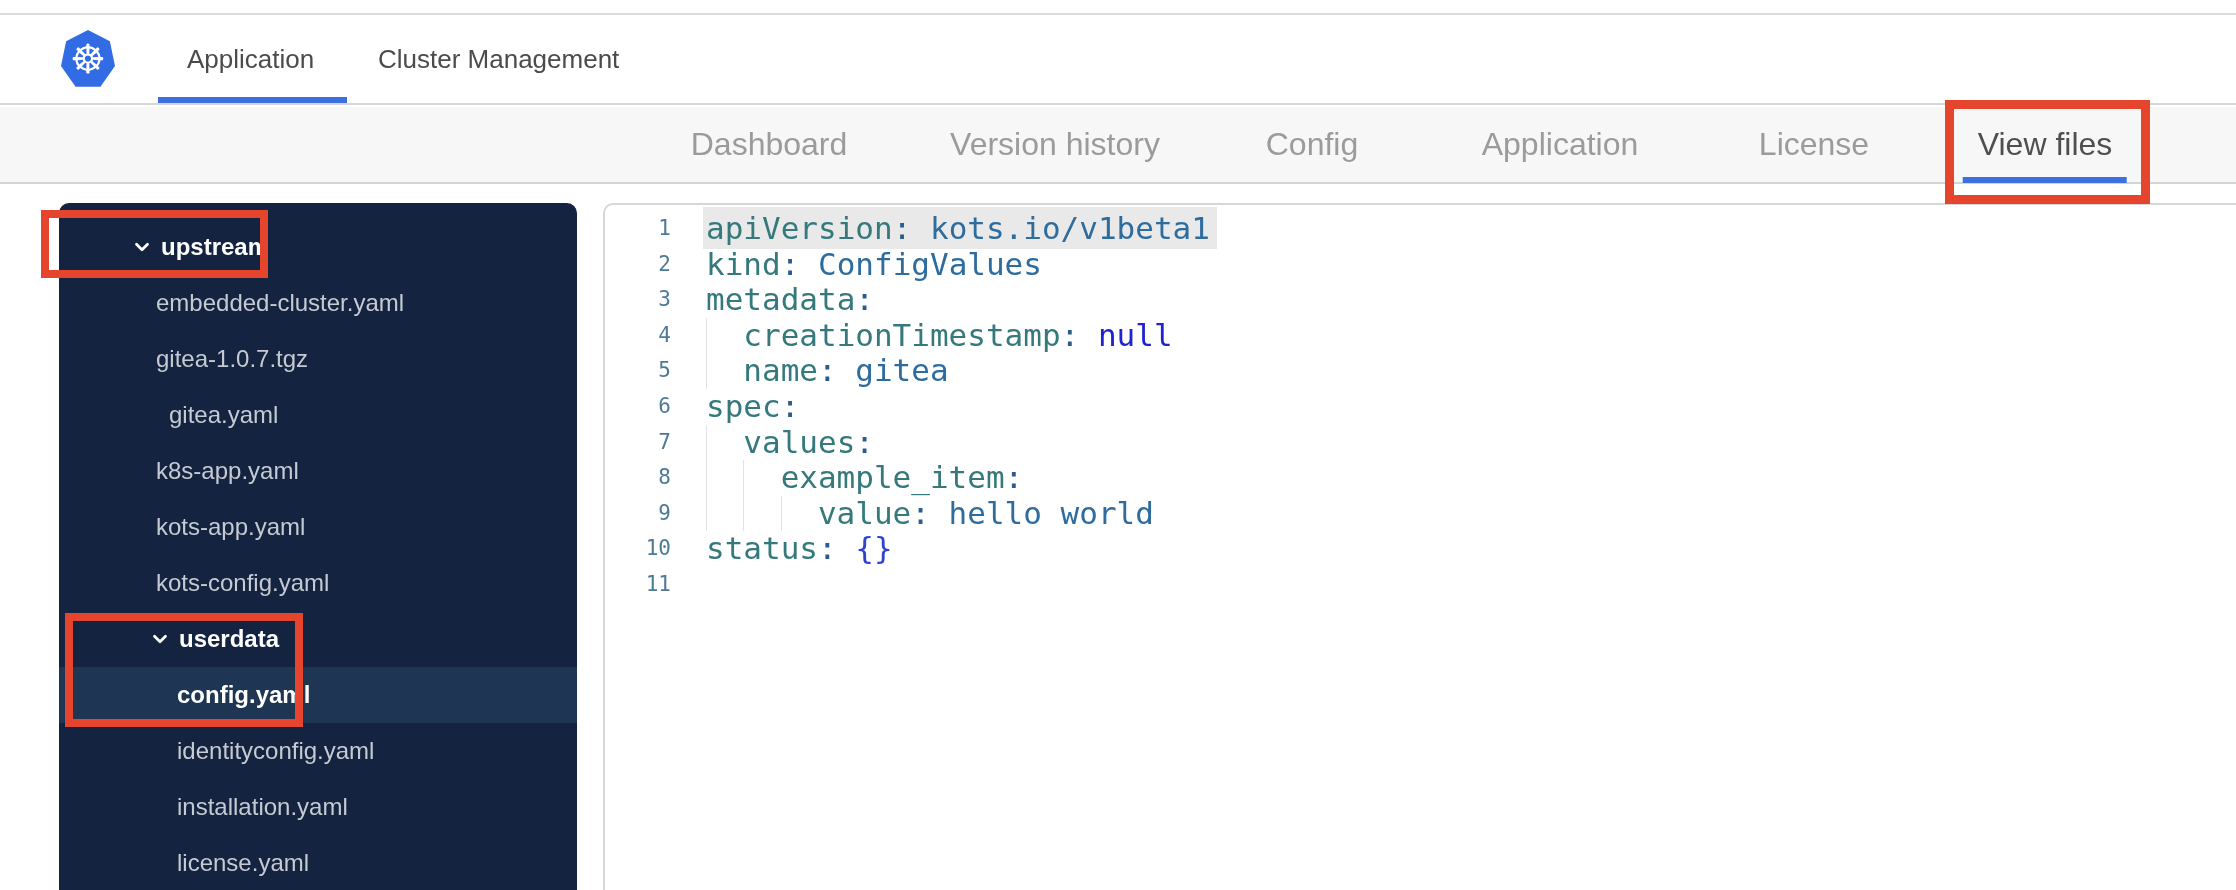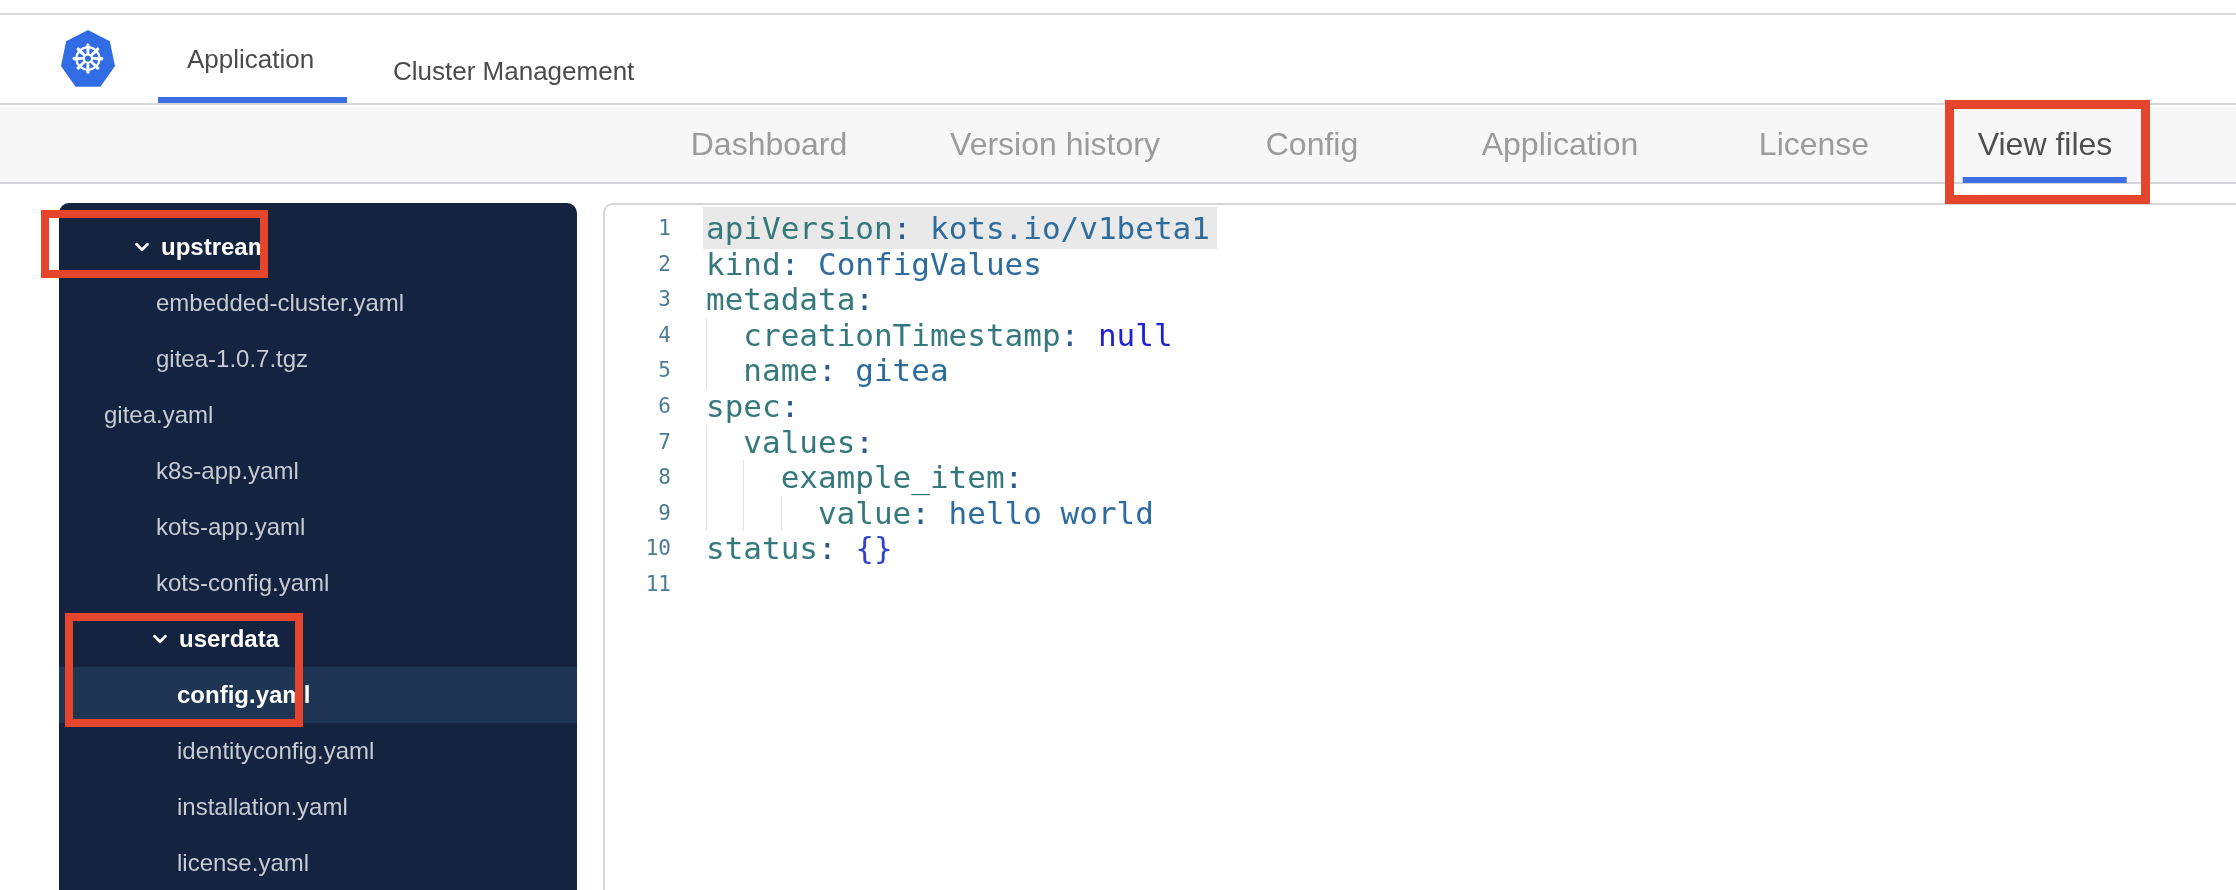--- a/index.html
+++ b/index.html
@@ -78,21 +78,21 @@
 
   <div class="topline"></div>
 
   <header class="header">
     <div class="logo">☸</div>
     <div id="header-tabs">
         <div class="header-tab active" style="left: 187px;">
           <span>Application</span>
           <span class="tab-underline"></span>
         </div>
-        <div class="header-tab" style="left: 393px; margin-top: 12px;">
+        <div class="header-tab" style="left: 378px;">
           <span>Cluster Management</span>
         </div>
       </div>
   </header>
 
   <nav class="subnav">
     <div id="subnav-tabs">
         <div class="subnav-tab" style="left: 769px;">
           <span>Dashboard</span>
         </div>
@@ -123,21 +123,21 @@
           </svg>
         </span>
         <span>upstream</span>
       </div>
       <div class="tree-row file" style="padding-left: 97px;">
         <span>embedded-cluster.yaml</span>
       </div>
       <div class="tree-row file" style="padding-left: 97px;">
         <span>gitea-1.0.7.tgz</span>
       </div>
-      <div class="tree-row file" style="padding-left: 45px;">
+      <div class="tree-row file" style="padding-left: 110px;">
         <span>gitea.yaml</span>
       </div>
       <div class="tree-row file" style="padding-left: 97px;">
         <span>k8s-app.yaml</span>
       </div>
       <div class="tree-row file" style="padding-left: 97px;">
         <span>kots-app.yaml</span>
       </div>
       <div class="tree-row file" style="padding-left: 97px;">
         <span>kots-config.yaml</span>

